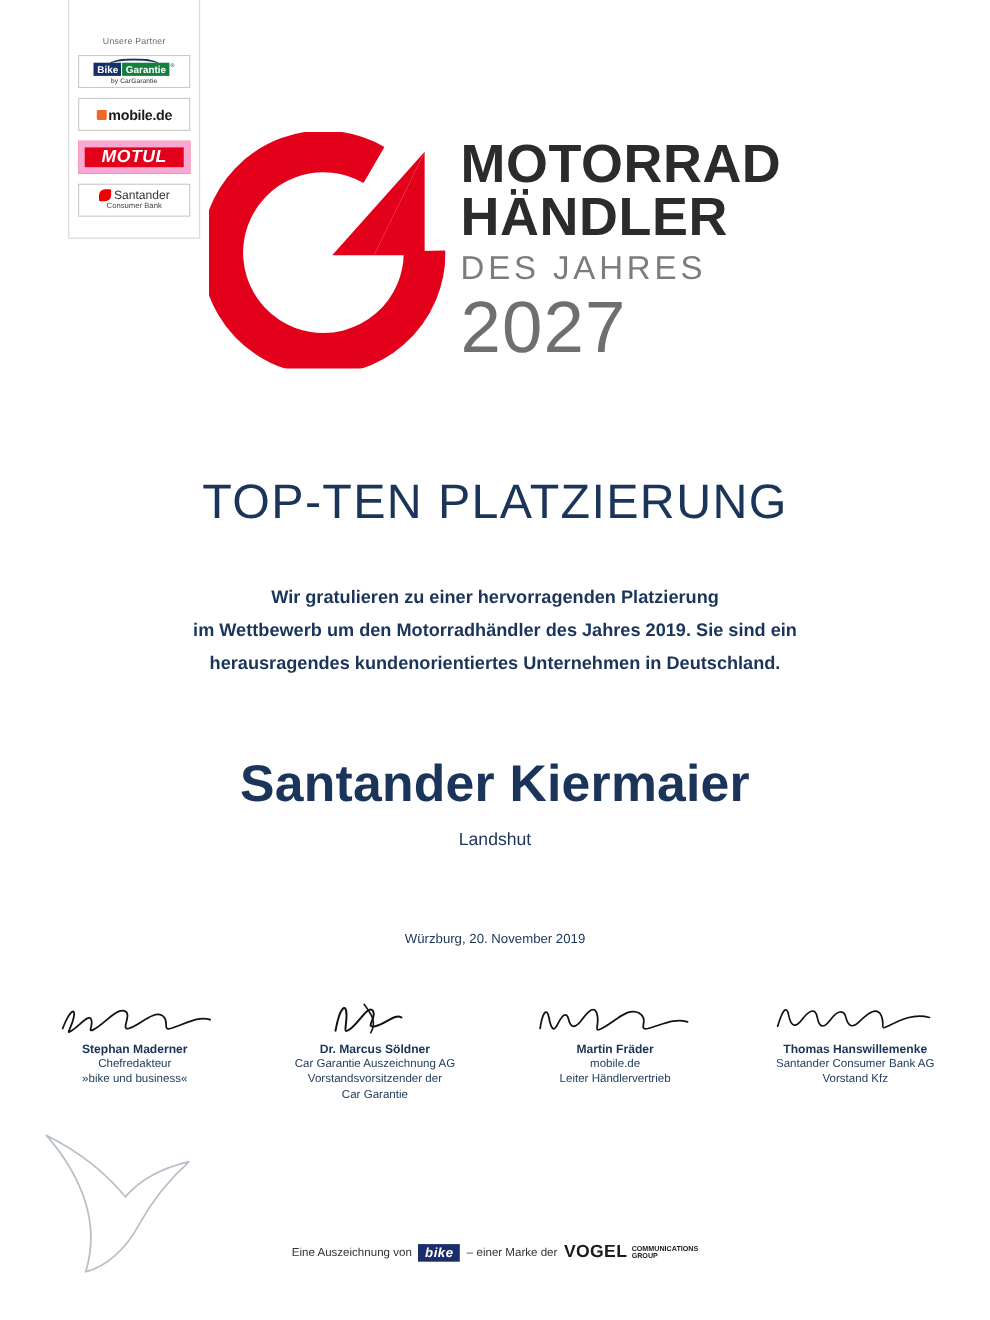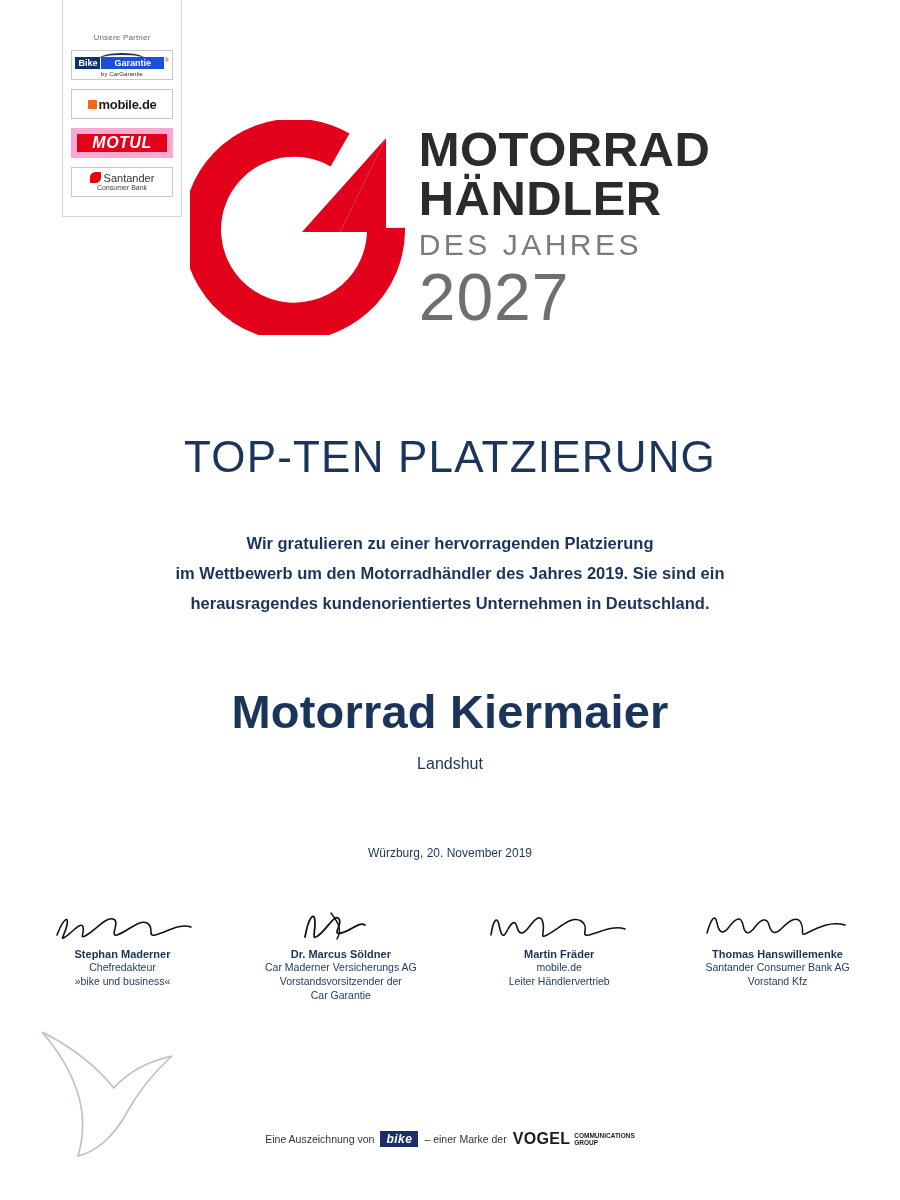--- a/index.html
+++ b/index.html
@@ -49,22 +49,22 @@
     flex-direction: column;
     border: 1px solid #c9c9c9;
     padding: 2px 0;
   }
   .bg-row { display: flex; align-items: center; justify-content: center; }
   .bg-bike {
     background: #14306b; color: #fff; font-weight: bold;
     font-size: 9px; padding: 1px 3px; line-height: 10px;
   }
   .bg-gar {
-    background: #1d4ed8; color: #fff; font-weight: bold;
-    font-size: 9px; padding: 1px 13px; line-height: 10px; margin-left: 1px;
+    background: #15803d; color: #fff; font-weight: bold;
+    font-size: 9px; padding: 1px 3px; line-height: 10px; margin-left: 1px;
   }
   .bg-reg { font-size: 5px; color: #333; margin-left: 1px; align-self: flex-start; }
   .bg-sub { font-size: 6px; color: #2b2b2b; margin-top: 2px; letter-spacing: .1px; }
   .bg-arc {
     width: 46px; height: 7px; border-top: 2px solid #1b2f63;
     border-radius: 50% / 100% 100% 0 0; margin: 0 auto -2px auto;
   }
   
   .logo-mobile {
     border: 1px solid #c9c9c9;
@@ -289,42 +289,42 @@
 </div>
 
 <div class="award-title">TOP-TEN PLATZIERUNG</div>
 
 <div class="congrats">
   <div>Wir gratulieren zu einer hervorragenden Platzierung</div>
   <div>im Wettbewerb um den Motorradhändler des Jahres 2019. Sie sind ein</div>
   <div>herausragendes kundenorientiertes Unternehmen in Deutschland.</div>
 </div>
 
-<div class="dealer-name">Motorrad Kiermaier</div>
+<div class="dealer-name">Santander Kiermaier</div>
 <div class="dealer-city">Landshut</div>
 <div class="place-date">Würzburg, 20. November 2019</div>
 
 <div class="signatures">
 
   <div class="sig">
     <svg class="sig-img" viewBox="0 0 160 42">
       <path d="M14 30 C20 14 26 10 24 20 C22 30 16 36 22 32 C30 27 38 16 40 22 C42 28 36 34 42 31 C52 26 62 12 70 14 C78 16 66 32 74 30 C84 27 96 14 104 18 C112 22 104 32 112 30 C124 27 136 18 148 22" fill="none" stroke="#111" stroke-width="1.6" stroke-linecap="round"></path>
     </svg>
     <div class="sig-name">Stephan Maderner</div>
     <div class="sig-line">Chefredakteur</div>
     <div class="sig-line">»bike und business«</div>
   </div>
 
   <div class="sig">
     <svg class="sig-img" viewBox="0 0 160 42">
       <path d="M44 32 C48 10 54 6 54 18 C54 30 50 36 58 30 C66 24 74 8 78 14 C82 20 70 30 80 28 C90 26 98 16 104 20" fill="none" stroke="#111" stroke-width="1.8" stroke-linecap="round"></path>
       <path d="M70 8 C76 16 82 24 76 34" fill="none" stroke="#111" stroke-width="1.4" stroke-linecap="round"></path>
     </svg>
     <div class="sig-name">Dr. Marcus Söldner</div>
-    <div class="sig-line">Car Maderner Versicherungs AG</div>
+    <div class="sig-line">Car Garantie Auszeichnung AG</div>
     <div class="sig-line">Vorstandsvorsitzender der</div>
     <div class="sig-line">Car Garantie</div>
   </div>
 
   <div class="sig">
     <svg class="sig-img" viewBox="0 0 160 42">
       <path d="M12 30 C14 16 18 10 20 20 C22 30 24 34 28 26 C32 18 36 14 38 22 C40 30 44 30 50 22 C56 14 62 8 64 18 C66 28 60 34 68 30 C80 24 92 10 102 16 C112 22 100 32 110 30 C122 27 134 20 146 24" fill="none" stroke="#111" stroke-width="1.6" stroke-linecap="round"></path>
     </svg>
     <div class="sig-name">Martin Fräder</div>
     <div class="sig-line">mobile.de</div>

